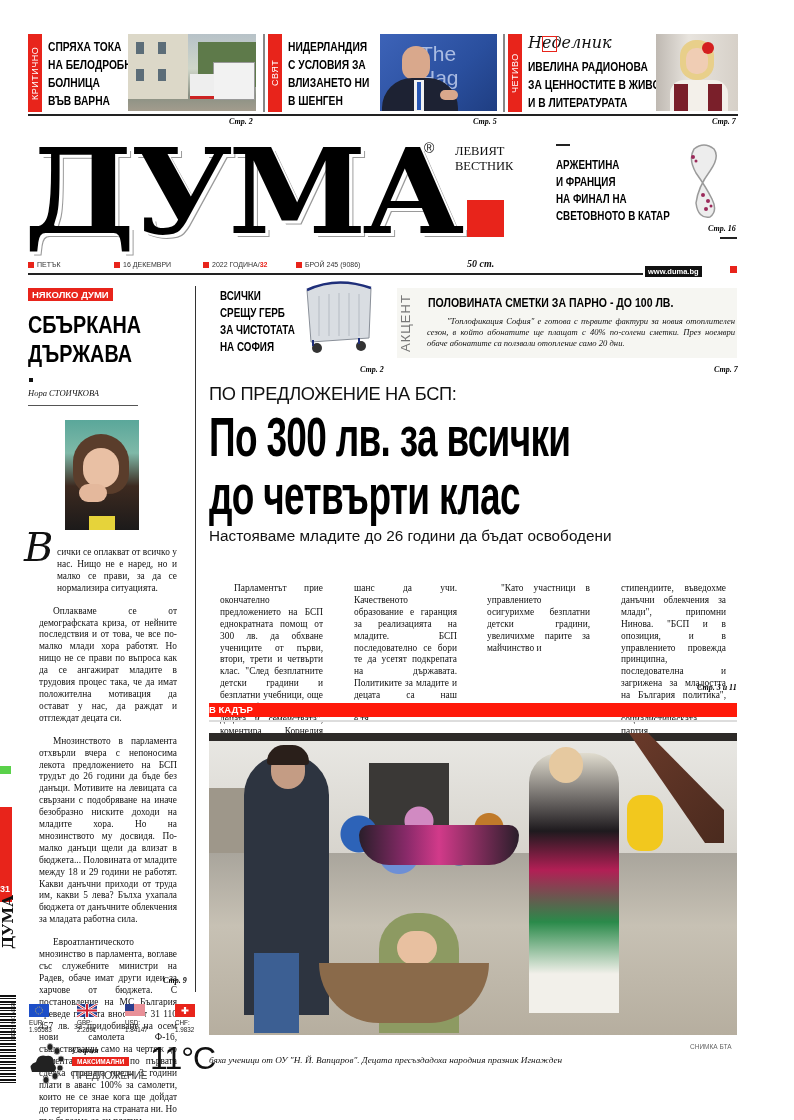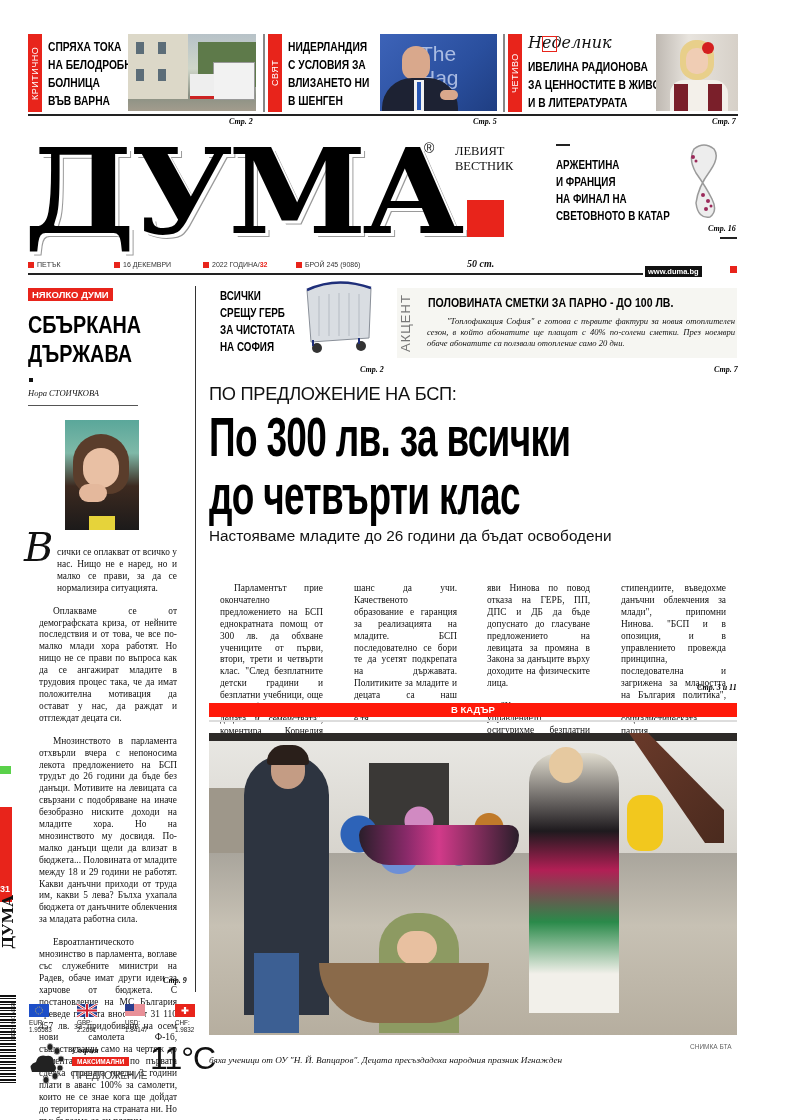--- a/index.html
+++ b/index.html
@@ -267,31 +267,30 @@
 
   <div class="body-col" style="left:209px;top:572px;width:125px;">
     <p>Парламентът прие окончателно предложението на БСП еднократната помощ от 300 лв. да обхване учениците от първи, втори, трети и четвърти клас. "След безплатните детски градини и безплатни учебници, още едно добро решение за децата и семействата", коментира Корнелия Нинова.</p>
     <p>"Всяко дете трябва да има</p>
   </div>
   <div class="body-col" style="left:343px;top:572px;width:125px;">
     <p class="noind">шанс да учи. Качественото образование е гаранция за реализацията на младите. БСП последователно се бори те да усетят подкрепата на държавата. Политиките за младите и децата са наш приоритет", категорична е тя.</p>
     <p>"БСП настоява младите до 26 г. да бъдат освободени от данък върху доходите", за-</p>
   </div>
   <div class="body-col" style="left:476px;top:572px;width:125px;">
-    <p class="noind">яви Нинова по повод отказа на ГЕРБ, ПП, ДПС и ДБ да бъде допуснато до гласуване предложението на левицата за промяна в Закона за данъците върху доходите на физическите лица.</p>
     <p>"Като участници в управлението осигурихме безплатни детски градини, увеличихме парите за майчинство и</p>
   </div>
   <div class="body-col" style="left:610px;top:572px;width:127px;">
     <p class="noind">стипендиите, въведохме данъчни облекчения за млади", припомни Нинова. "БСП и в опозиция, и в управлението провежда принципна, последователна и загрижена за младостта на България политика", подчерта лидерът на социалистическата партия.</p>
   </div>
   <div class="page-ref" style="left:697px;top:683px;">Стр. 3 и 11</div>
 </div>
 
 <div>
-  <div style="position:absolute;left:209px;top:703px;width:528px;height:14px;background:#ff1a0a;color:#fff;text-align:center;font-family:'Liberation Sans',sans-serif;font-weight:bold;font-size:9.5px;line-height:14px;">В КАДЪР</div>
+  <div style="position:absolute;left:209px;top:703px;width:528px;height:14px;background:#ff1a0a;color:#fff;text-align:left;font-family:'Liberation Sans',sans-serif;font-weight:bold;font-size:9.5px;line-height:14px;">В КАДЪР</div>
   <div style="position:absolute;left:209px;top:720px;width:528px;height:1.5px;background:#ddd;"></div>
 
   <div class="photo" style="left:209px;top:733px;width:528px;height:302px;background:#b9b6ae;">
     <div style="position:absolute;left:0;top:0;width:528px;height:120px;background:linear-gradient(180deg,#e9e8e4 0%,#d7d4cd 100%);"></div>
     <div style="position:absolute;left:0;top:0;width:528px;height:8px;background:#2d2a28;"></div>
     <div style="position:absolute;left:0;top:55px;width:40px;height:70px;background:#9e978a;"></div>
     <div style="position:absolute;left:160px;top:30px;width:80px;height:90px;background:#3a3836;"></div>
     <div style="position:absolute;left:420px;top:0;width:95px;height:110px;background:linear-gradient(135deg,#6a3a2a 0%,#4a2a1e 100%);clip-path:polygon(0 0,20% 0,100% 70%,100% 100%,80% 100%);"></div>
     <div style="position:absolute;left:0;top:120px;width:528px;height:182px;background:linear-gradient(180deg,#a9a59c 0%,#c7c1b4 40%,#b6ae9f 100%);"></div>
     <div style="position:absolute;left:110px;top:62px;width:200px;height:130px;background:radial-gradient(circle at 20% 30%,#2d63b8 0 18px,transparent 19px),radial-gradient(circle at 50% 20%,#d18ac2 0 14px,transparent 15px),radial-gradient(circle at 70% 40%,#2a4ca0 0 18px,transparent 19px),radial-gradient(circle at 40% 45%,#6d8fd6 0 20px,transparent 21px),radial-gradient(circle at 85% 25%,#c07a2a 0 14px,transparent 15px);"></div>

